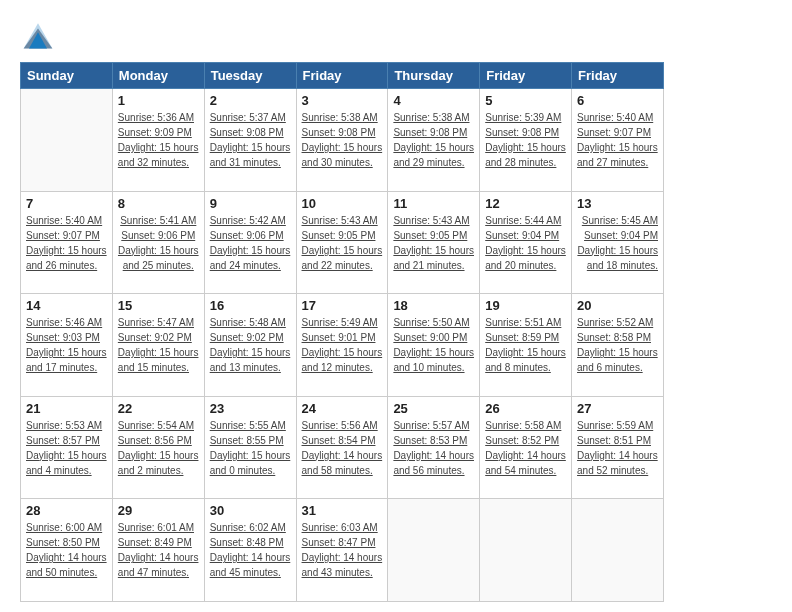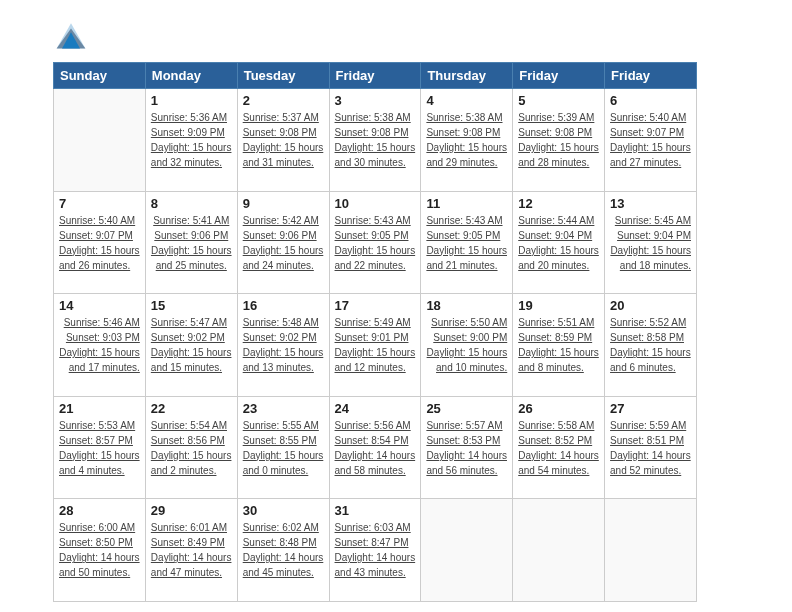--- a/index.html
+++ b/index.html
@@ -9,21 +9,20 @@
       font-family: Arial, sans-serif;
       background: #fff;
       overflow: hidden;
     }
     .page {
       width: 684px;
       height: 612px;
       padding: 16px 20px 10px 20px;
       display: flex;
       flex-direction: column;
-      margin-left: 33px;
     }
     .header {
       display: flex;
       justify-content: space-between;
       align-items: flex-start;
       margin-bottom: 10px;
     }
     .logo {
       display: flex;
       align-items: center;
@@ -225,21 +224,21 @@
             <span class="day-number">13</span>
             <div class="day-info" style="white-space: pre-line; text-align: right;">Sunrise: 5:45 AM
 Sunset: 9:04 PM
 Daylight: 15 hours
 and 18 minutes.</div>
           </td>
         </tr>
         <tr>
           <td>
             <span class="day-number">14</span>
-            <div class="day-info" style="white-space: pre-line; text-align: right;">Sunrise: 5:46 AM
+            <div class="day-info" style="white-space: pre-line;">Sunrise: 5:46 AM
 Sunset: 9:03 PM
 Daylight: 15 hours
 and 17 minutes.</div>
           </td>
           <td>
             <span class="day-number">15</span>
             <div class="day-info" style="white-space: pre-line;">Sunrise: 5:47 AM
 Sunset: 9:02 PM
 Daylight: 15 hours
 and 15 minutes.</div>
@@ -253,21 +252,21 @@
           </td>
           <td>
             <span class="day-number">17</span>
             <div class="day-info" style="white-space: pre-line;">Sunrise: 5:49 AM
 Sunset: 9:01 PM
 Daylight: 15 hours
 and 12 minutes.</div>
           </td>
           <td>
             <span class="day-number">18</span>
-            <div class="day-info" style="white-space: pre-line; text-align: right;">Sunrise: 5:50 AM
+            <div class="day-info" style="white-space: pre-line;">Sunrise: 5:50 AM
 Sunset: 9:00 PM
 Daylight: 15 hours
 and 10 minutes.</div>
           </td>
           <td>
             <span class="day-number">19</span>
             <div class="day-info" style="white-space: pre-line;">Sunrise: 5:51 AM
 Sunset: 8:59 PM
 Daylight: 15 hours
 and 8 minutes.</div>

